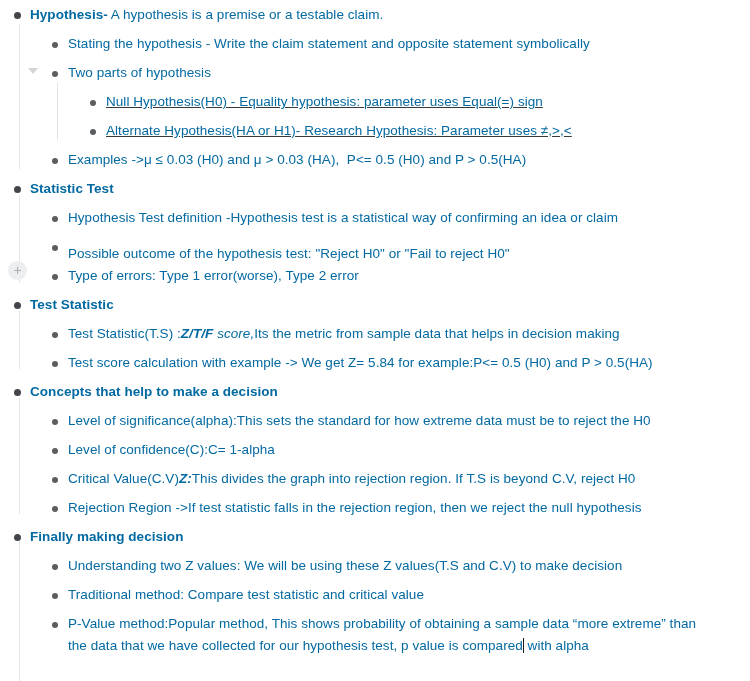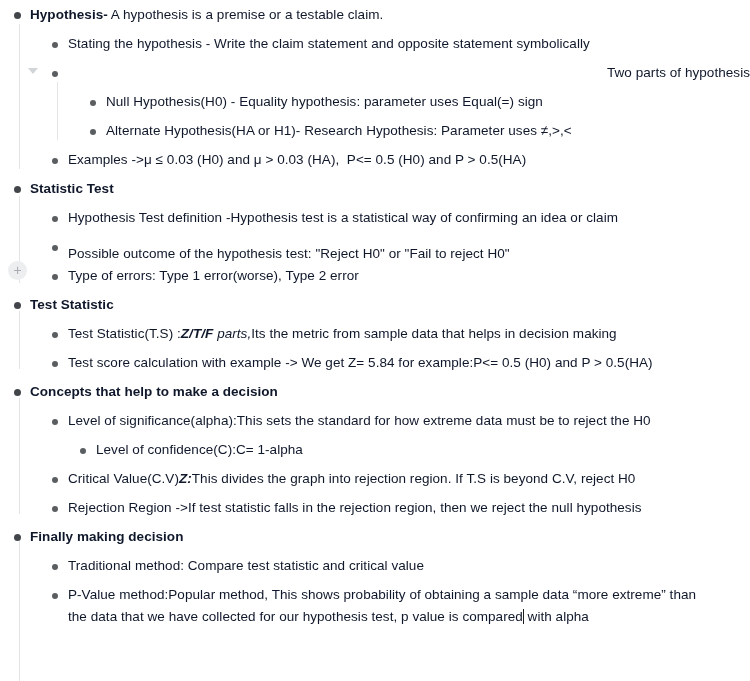--- a/index.html
+++ b/index.html
@@ -32,33 +32,33 @@
     border-radius: 50%;
     background: #4b4f52;
     top: 8px;
   }
 
   .text {
     display: block;
     font-size: 13.5px;
     line-height: 22px;
     letter-spacing: 0.05px;
-    color: #0f172a;
+    color: #0369a1;
     white-space: pre-wrap;
   }
 
   
   .lvl1 { padding-left: 30px; min-height: 29px; }
   .lvl1 > .bullet { left: 14px; background: #42464a; }
   .lvl1 > .text { font-weight: bold; font-size: 13.5px; }
 
   .lvl2 { padding-left: 68px; min-height: 29px; }
   .lvl2 > .bullet { left: 52px; width: 6px; height: 6px; top: 9px; background: #5a5e61; }
 
-  .lvl3 { padding-left: 106px; min-height: 29px; }
+  .lvl3 { padding-left: 106px; min-height: 29px; text-decoration: underline; }
   .lvl3 > .bullet { left: 90px; width: 6px; height: 6px; top: 9px; background: #5a5e61; }
 
   
   .lvl1 > .text .reg { font-weight: normal; }
 
   
   .bi { font-weight: bold; font-style: italic; text-align: center; }
   .it { font-style: italic; }
 
   
@@ -127,21 +127,21 @@
   <div class="row lvl1" style="height:29px;">
     <span class="bullet"></span>
     <span class="text"><span>Hypothesis-</span><span class="reg"> A hypothesis is a premise or a testable claim.</span></span>
   </div>
 
   <div class="row lvl2" style="height:29px;">
     <span class="bullet"></span>
     <span class="text">Stating the hypothesis - Write the claim statement and opposite statement symbolically</span>
   </div>
 
-  <div class="row lvl2" style="height:29px;justify-content:flex-end;">
+  <div class="row lvl2" style="height:29px;">
     <span class="bullet"></span>
     <span class="text">Two parts of hypothesis</span>
   </div>
 
   <div class="row lvl3" style="height:29px;">
     <span class="bullet"></span>
     <span class="text">Null Hypothesis(H0) - Equality hypothesis: parameter uses Equal(=) sign</span>
   </div>
 
   <div class="row lvl3" style="height:29px;">
@@ -174,58 +174,62 @@
     <span class="text">Type of errors: Type 1 error(worse), Type 2 error</span>
   </div>
 
   <div class="row lvl1" style="height:29px;">
     <span class="bullet"></span>
     <span class="text"><span>Test Statistic</span><span class="reg"></span></span>
   </div>
 
   <div class="row lvl2" style="height:29px;">
     <span class="bullet"></span>
-    <span class="text"><span>Test Statistic(T.S) :</span><span class="bi">Z/T/F</span><span class="it"> parts,</span><span>Its the metric from sample data that helps in decision making</span></span>
+    <span class="text"><span>Test Statistic(T.S) :</span><span class="bi">Z/T/F</span><span class="it"> score,</span><span>Its the metric from sample data that helps in decision making</span></span>
   </div>
 
   <div class="row lvl2" style="height:29px;">
     <span class="bullet"></span>
     <span class="text">Test score calculation with example -&gt; We get Z= 5.84 for example:P&lt;= 0.5 (H0) and P &gt; 0.5(HA)</span>
   </div>
 
   <div class="row lvl1" style="height:29px;">
     <span class="bullet"></span>
     <span class="text"><span>Concepts that help to make a decision</span><span class="reg"></span></span>
   </div>
 
   <div class="row lvl2" style="height:29px;">
     <span class="bullet"></span>
     <span class="text">Level of significance(alpha):This sets the standard for how extreme data must be to reject the H0</span>
   </div>
 
-  <div class="row lvl2" style="height:29px;margin-left:28px;">
+  <div class="row lvl2" style="height:29px;">
     <span class="bullet"></span>
     <span class="text">Level of confidence(C):C= 1-alpha</span>
   </div>
 
   <div class="row lvl2" style="height:29px;">
     <span class="bullet"></span>
     <span class="text"><span>Critical Value(C.V)</span><span class="bi">Z:</span><span>This divides the graph into rejection region. If T.S is beyond C.V, reject H0</span></span>
   </div>
 
   <div class="row lvl2" style="height:29px;">
     <span class="bullet"></span>
     <span class="text">Rejection Region -&gt;If test statistic falls in the rejection region, then we reject the null hypothesis</span>
   </div>
 
   <div class="row lvl1" style="height:29px;">
     <span class="bullet"></span>
     <span class="text"><span>Finally making decision</span><span class="reg"></span></span>
   </div>
 
+  <div class="row lvl2" style="height:29px;">
+    <span class="bullet"></span>
+    <span class="text">Understanding two Z values: We will be using these Z values(T.S and C.V) to make decision</span>
+  </div>
 
   <div class="row lvl2" style="height:29px;">
     <span class="bullet"></span>
     <span class="text">Traditional method: Compare test statistic and critical value</span>
   </div>
 
   <div class="row lvl2 wrap">
     <span class="bullet"></span>
     <span class="text"><span>P-Value method:Popular method, This shows probability of obtaining a sample data “more extreme” than the data that we have collected for our hypothesis test, p value is compared</span><span class="caret"></span><span> with alpha</span></span>
   </div>

